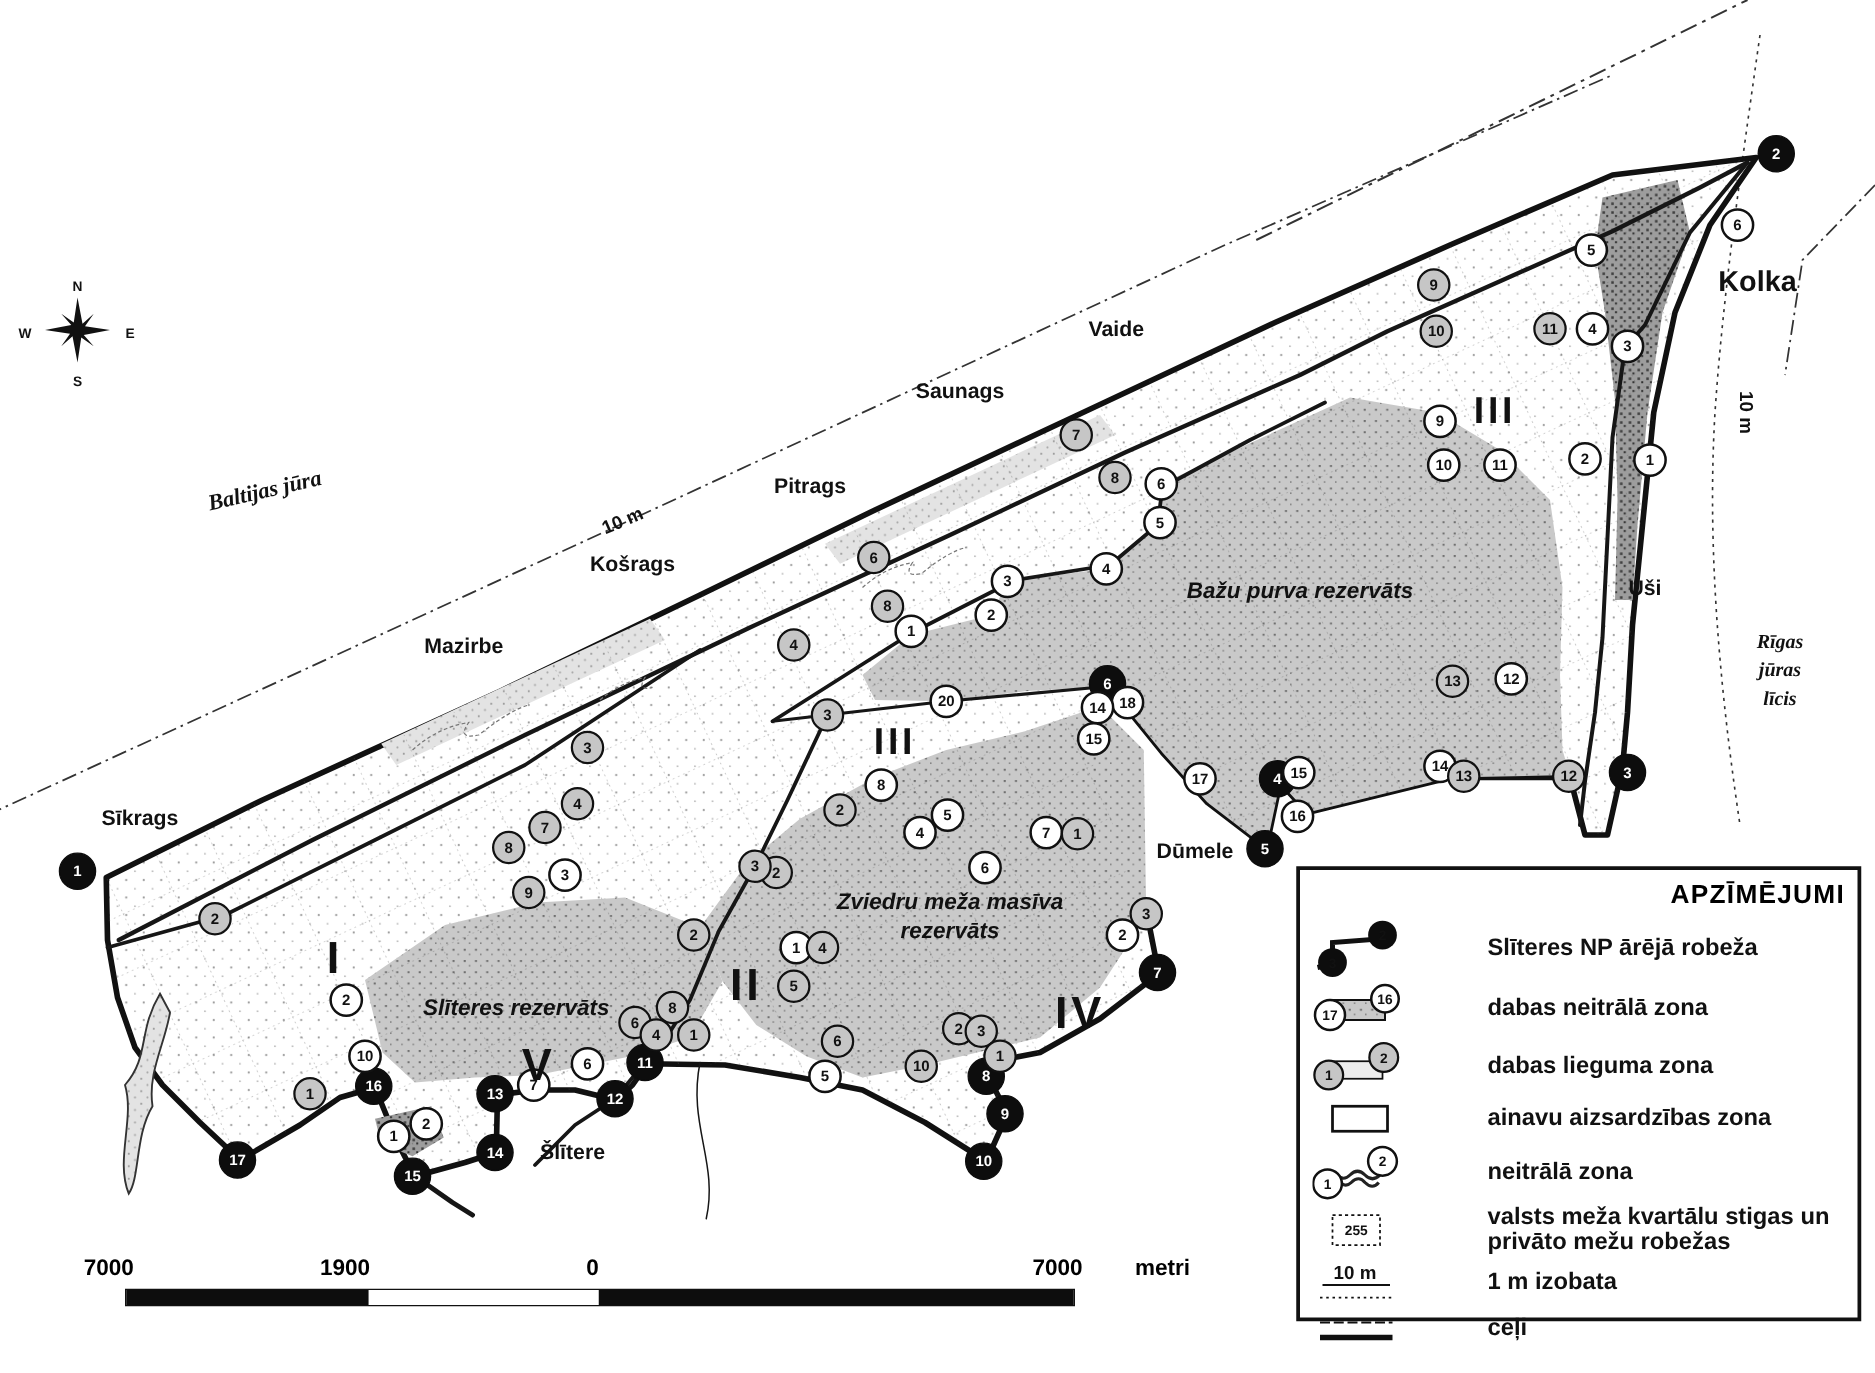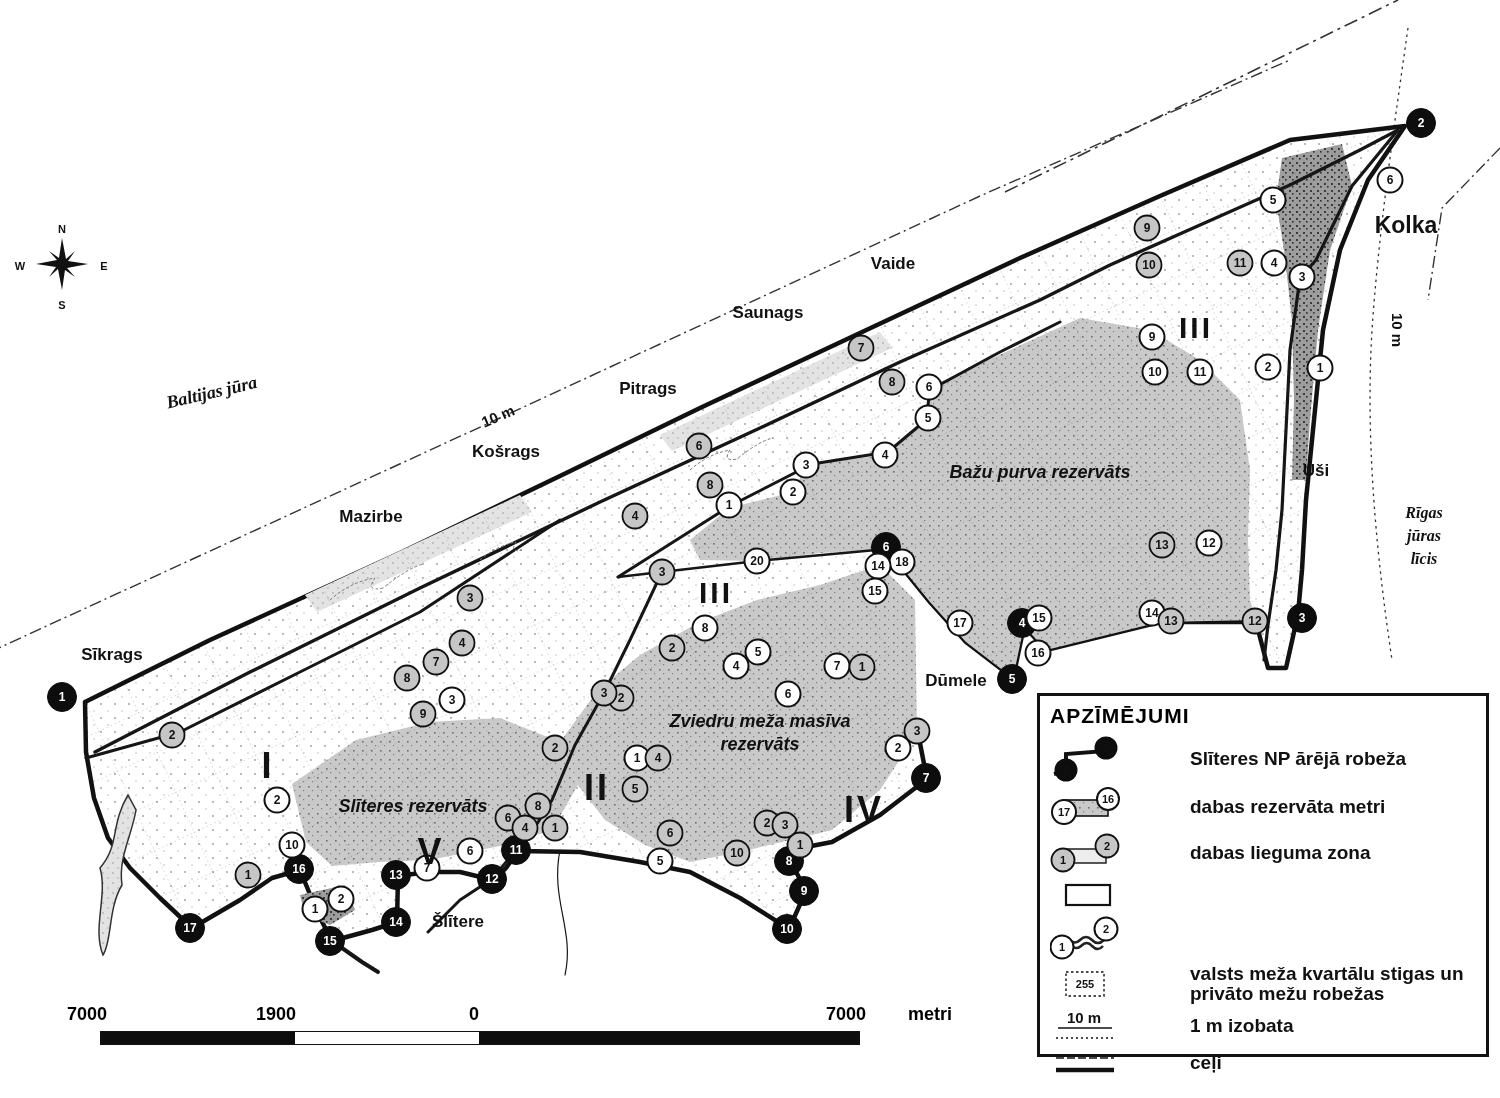--- a/index.html
+++ b/index.html
@@ -19,21 +19,21 @@
   .mk text{font:700 12px "Liberation Sans",sans-serif;text-anchor:middle;}
   .mk-b circle{fill:#0d0d0d;stroke:#0d0d0d;}
   .mk-b text{fill:#fff;}
   .mk-w circle{fill:#fff;stroke:#111;stroke-width:2;}
   .mk-g circle{fill:#c6c6c6;stroke:#111;stroke-width:1.8;}
   .compass-label{font:700 11px "Liberation Sans",sans-serif;text-anchor:middle;}
 
   
   #legend{position:absolute;left:1037px;top:693px;width:452px;height:364px;border:3px solid #111;
           background:#fff;box-sizing:border-box;padding:6px 10px 4px 10px;}
-  #legend-title{text-align:left;font:700 21px "Liberation Sans",sans-serif;letter-spacing:1px;margin:2px 0 8px 0;}
+  #legend-title{text-align:right;font:700 21px "Liberation Sans",sans-serif;letter-spacing:1px;margin:2px 0 8px 0;}
   .lg-row{display:grid;grid-template-columns:96px 1fr;align-items:center;margin-bottom:4px;}
   .lg-text{font:700 19px "Liberation Sans",sans-serif;line-height:1.05;color:#111;margin-left:44px;}
   .lg-sym{width:92px;}
   .lg-circ-txt{font:700 11px "Liberation Sans",sans-serif;text-anchor:middle;}
 
   
   #scalebar{position:absolute;left:60px;top:1000px;width:920px;height:60px;}
   .sb-label{position:absolute;top:4px;font:700 18px "Liberation Sans",sans-serif;transform:translateX(-50%);}
   #sb-unit{position:absolute;top:4px;font:700 18px "Liberation Sans",sans-serif;}
   #sb-bar{position:absolute;left:40px;top:31px;width:758px;height:12px;border:1.5px solid #111;display:flex;box-sizing:content-box;}
@@ -558,49 +558,51 @@
   </div>
 
   <div class="lg-row">
     <svg class="lg-sym" width="92" height="42">
       <rect x="16" y="14" width="42" height="16" fill="url(#pat-res)" stroke="#111" stroke-width="1.6"></rect>
       <circle cx="14" cy="26" r="12" fill="#fff" stroke="#111" stroke-width="2"></circle>
       <text class="lg-circ-txt" x="14" y="30">17</text>
       <circle cx="58" cy="13" r="11" fill="#fff" stroke="#111" stroke-width="2"></circle>
       <text class="lg-circ-txt" x="58" y="17">16</text>
     </svg>
-    <div class="lg-text">dabas rezervāta metri</div>
+    <div class="lg-text">dabas neitrālā zona</div>
   </div>
 
   <div class="lg-row">
     <svg class="lg-sym" width="92" height="42">
       <rect x="16" y="17" width="40" height="14" fill="#ededed" stroke="#111" stroke-width="1.4"></rect>
       <circle cx="13" cy="28" r="11.5" fill="#c6c6c6" stroke="#111" stroke-width="1.8"></circle>
       <text class="lg-circ-txt" x="13" y="32">1</text>
       <circle cx="57" cy="14" r="11.5" fill="#c6c6c6" stroke="#111" stroke-width="1.8"></circle>
       <text class="lg-circ-txt" x="57" y="18">2</text>
     </svg>
     <div class="lg-text">dabas lieguma zona</div>
   </div>
 
   <div class="lg-row">
     <svg class="lg-sym" width="92" height="34">
       <rect x="16" y="7" width="44" height="20" fill="#fff" stroke="#111" stroke-width="2.2"></rect>
     </svg>
+    <div class="lg-text">ainavu aizsardzības zona</div>
   </div>
 
   <div class="lg-row">
     <svg class="lg-sym" width="92" height="44">
       <path d="M18,22 q6,8 12,2 q6,-6 12,0 q6,6 12,0" stroke="#222" stroke-width="2.5" fill="none"></path>
       <path d="M20,28 q6,7 11,2 q6,-6 11,0 q6,6 11,0" stroke="#222" stroke-width="2.5" fill="none"></path>
       <circle cx="12" cy="31" r="11.5" fill="#fff" stroke="#111" stroke-width="2"></circle>
       <text class="lg-circ-txt" x="12" y="35">1</text>
       <circle cx="56" cy="13" r="11.5" fill="#fff" stroke="#111" stroke-width="2"></circle>
       <text class="lg-circ-txt" x="56" y="17">2</text>
     </svg>
+    <div class="lg-text">neitrālā zona</div>
   </div>
 
   <div class="lg-row">
     <svg class="lg-sym" width="92" height="38">
       <rect x="16" y="7" width="38" height="24" fill="#fff" stroke="#111" stroke-width="1.4" stroke-dasharray="2.5 2.5"></rect>
       <text x="35" y="23" text-anchor="middle" style="font:700 11px 'Liberation Sans',sans-serif">255</text>
     </svg>
     <div class="lg-text">valsts meža kvartālu stigas un privāto mežu robežas</div>
   </div>
 

